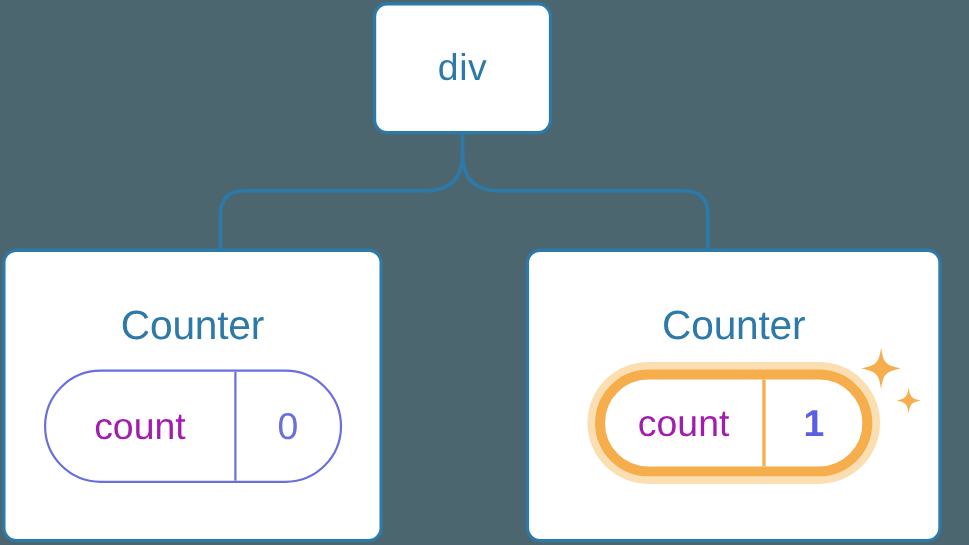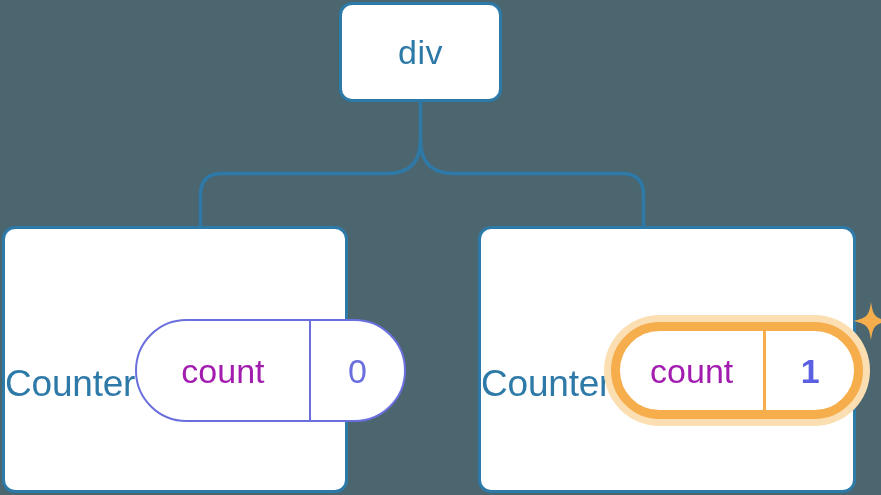--- a/index.html
+++ b/index.html
@@ -33,37 +33,37 @@
     border: 3px solid #2d79a8;
     border-radius: 13px;
     box-sizing: border-box;
   }
 
   
   #root-node {
     left: 339px;
     top: 2px;
     width: 163px;
-    height: 100px;
+    height: 120px;
     display: flex;
     align-items: center;
     justify-content: center;
   }
   .root-label {
     font-size: 34px;
     font-weight: 300;
     color: #2d79a8;
     letter-spacing: 0.5px;
     line-height: 1;
   }
 
   
   .child-node {
     display: flex;
-    flex-direction: row;
+    flex-direction: column;
     align-items: center;
     justify-content: flex-start;
   }
   #child-left {
     left: 2px;
     top: 226px;
     width: 346px;
     height: 267px;
   }
   #child-right {

